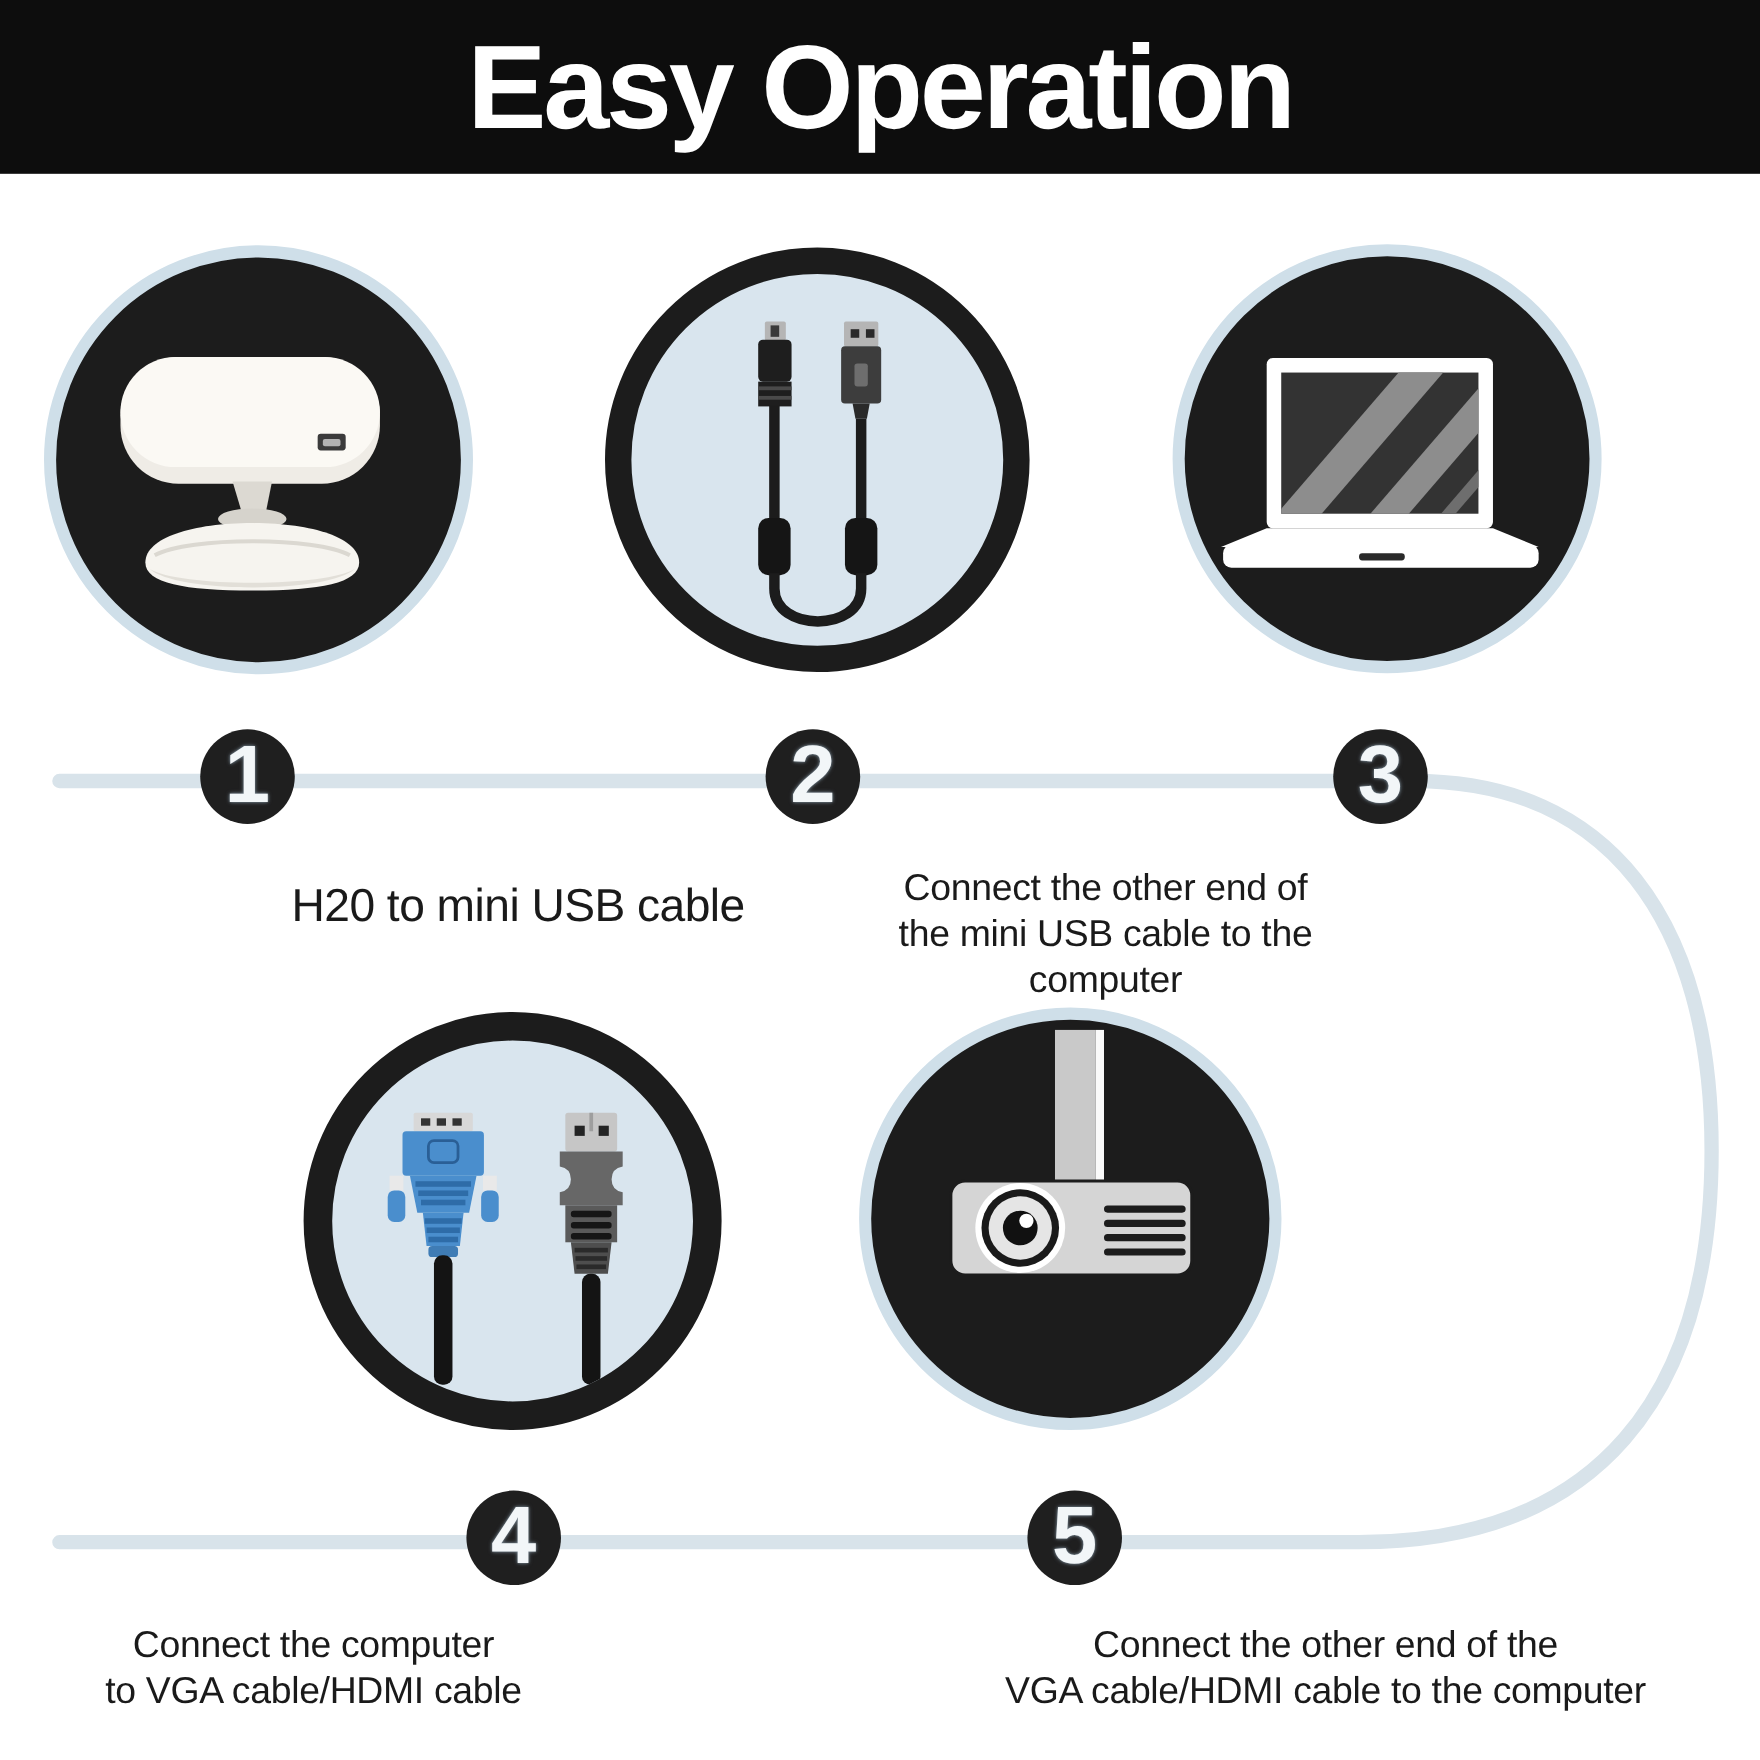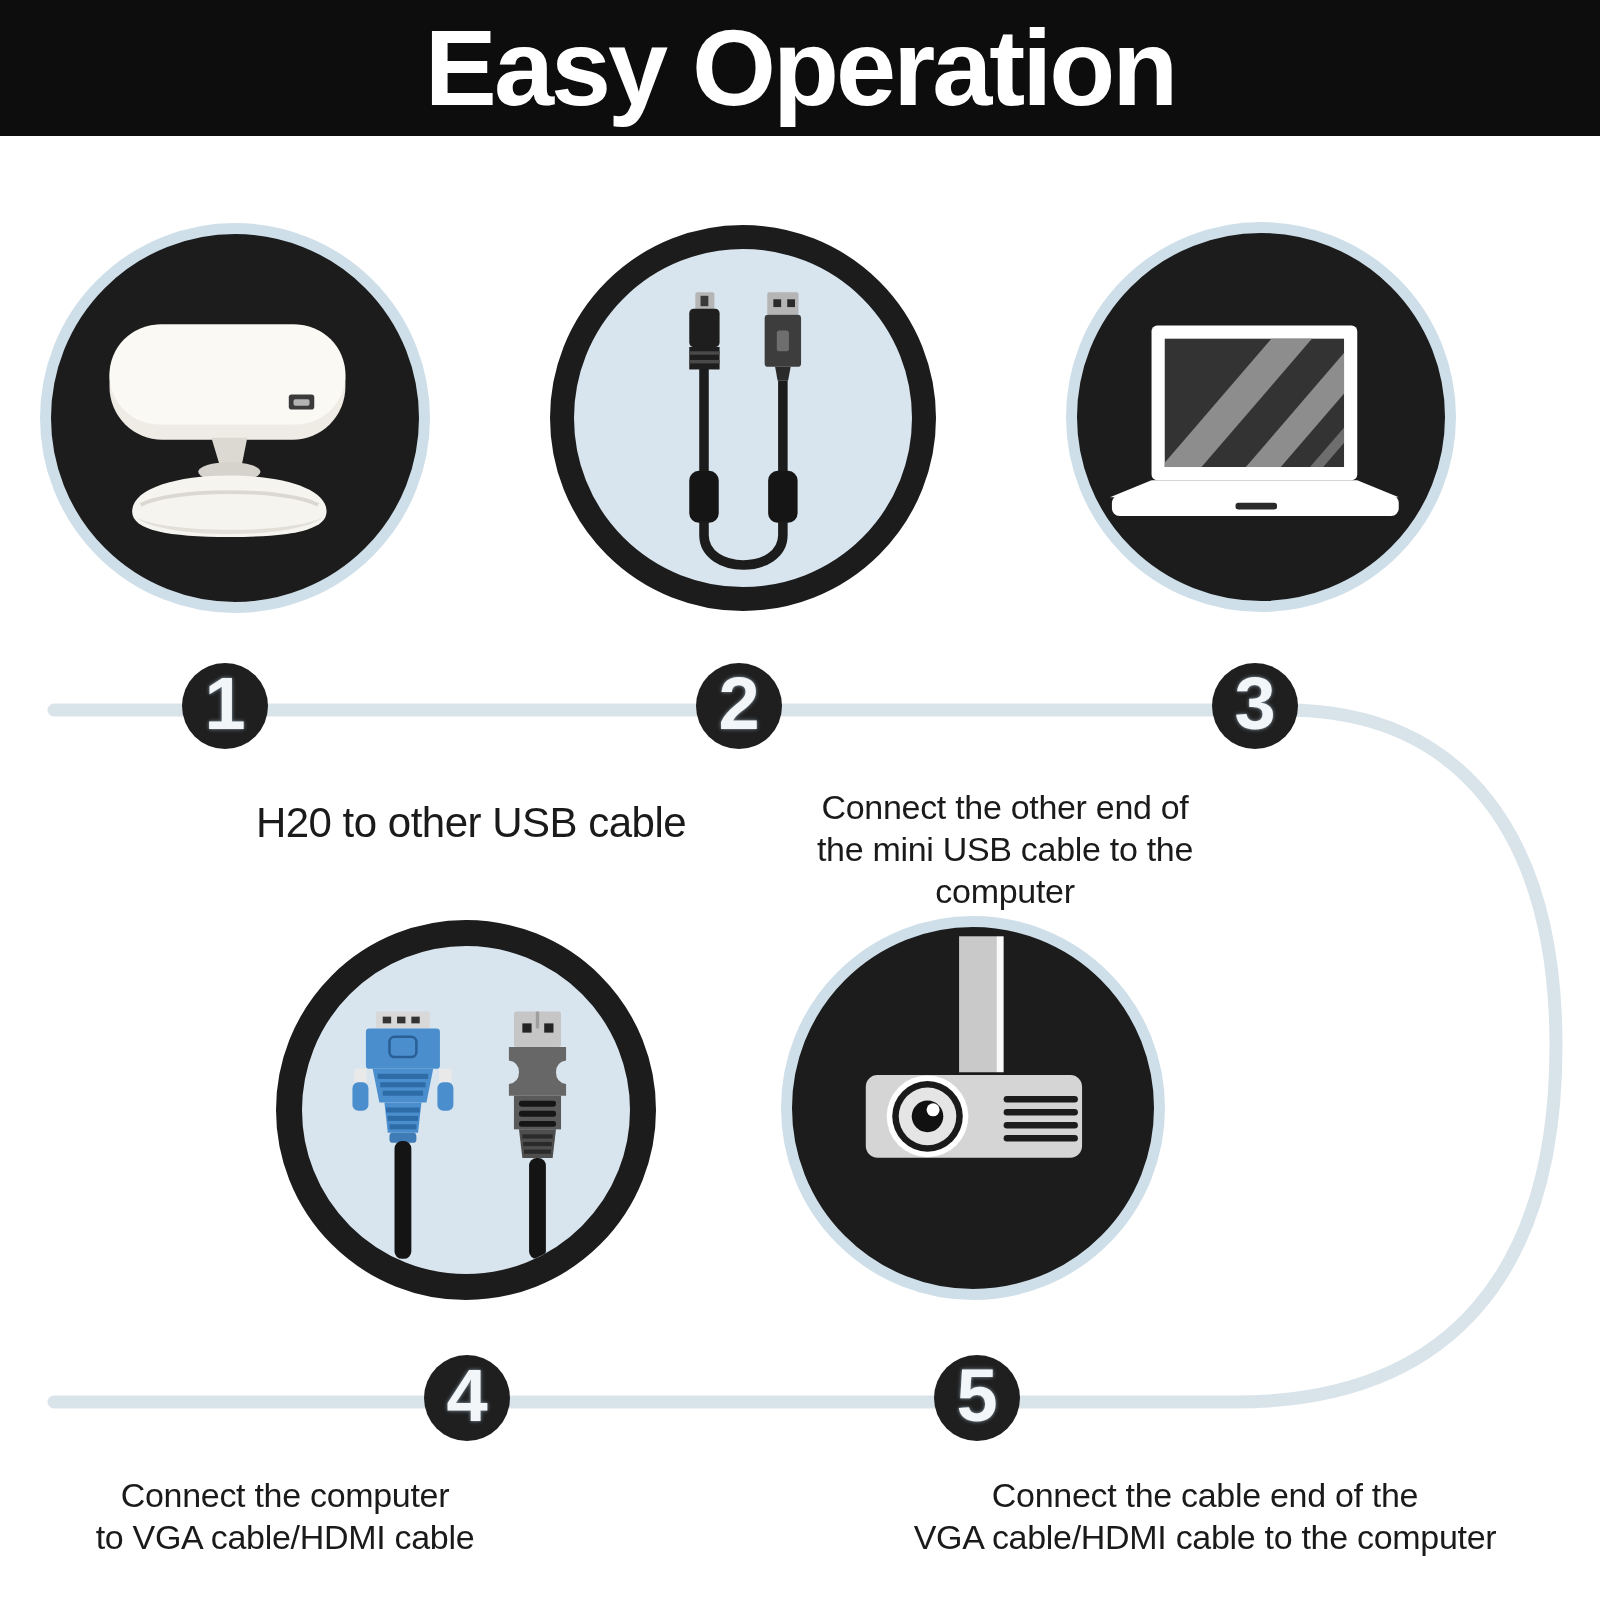--- a/index.html
+++ b/index.html
@@ -2,21 +2,21 @@
 <html style="--banner: #0d0d0d; --title-text: #ffffff; --connector-line: #d8e3ea; --badge-fill: #1f1f1f; --badge-text: #f2f6f8; --circle-black: #1c1c1c; --circle-pale-ring: #cfdfe9; --circle-blue-fill: #d9e5ee; --vga-blue: #4a8ecd; --vga-blue-dark: #2e6ca8; --hdmi-grey: #676767; --metal-grey: #c6c6c6; --text: #1a1a1a;"><head>
 <meta charset="utf-8">
 <style>
   html,body{margin:0;padding:0;background:#ffffff;}
   .canvas{
     position:relative;width:1600px;height:1600px;overflow:hidden;background:#ffffff;
     font-family:"Liberation Sans", sans-serif;color:var(--text,#1a1a1a);
   }
   
   .banner{
-    position:absolute;left:0;top:0;width:1600px;height:136px;
+    position:absolute;left:0;top:0;width:1600px;height:158px;
     background:var(--banner,#0d0d0d);display:flex;align-items:center;justify-content:center;
   }
   .banner .title{
     color:var(--title-text,#ffffff);font-size:108px;font-weight:bold;letter-spacing:-3px;line-height:1;
   }
   
   .flowline{position:absolute;left:0;top:0;}
   
   .circle{position:absolute;border-radius:50%;box-sizing:border-box;overflow:hidden;}
   .circle.dark{background:var(--circle-black,#1c1c1c);border:11px solid var(--circle-pale-ring,#cfdfe9);}
@@ -177,30 +177,30 @@
   <div class="badge" style="left:1212px;top:663px;">
     <span>3</span>
   </div>
   <div class="badge" style="left:424px;top:1355px;">
     <span>4</span>
   </div>
   <div class="badge" style="left:934px;top:1355px;">
     <span>5</span>
   </div>
 
-  <div class="caption big" style="left:221px;top:800px;width:500px;">H20 to other USB cable</div>
+  <div class="caption big" style="left:221px;top:800px;width:500px;">H20 to mini USB cable</div>
 
   <div class="caption" style="left:35px;top:1474px;width:500px;">
     <span>Connect the computer</span>
     <span>to VGA cable/HDMI cable</span>
   </div>
 
   <div class="caption" style="left:755px;top:786px;width:500px;">
     <span>Connect the other end of</span>
     <span>the mini USB cable to the computer</span>
   </div>
 
   <div class="caption" style="left:905px;top:1474px;width:600px;">
-    <span>Connect the cable end of the</span>
+    <span>Connect the other end of the</span>
     <span>VGA cable/HDMI cable to the computer</span>
   </div>
 
 </div>
 
 </body></html>

